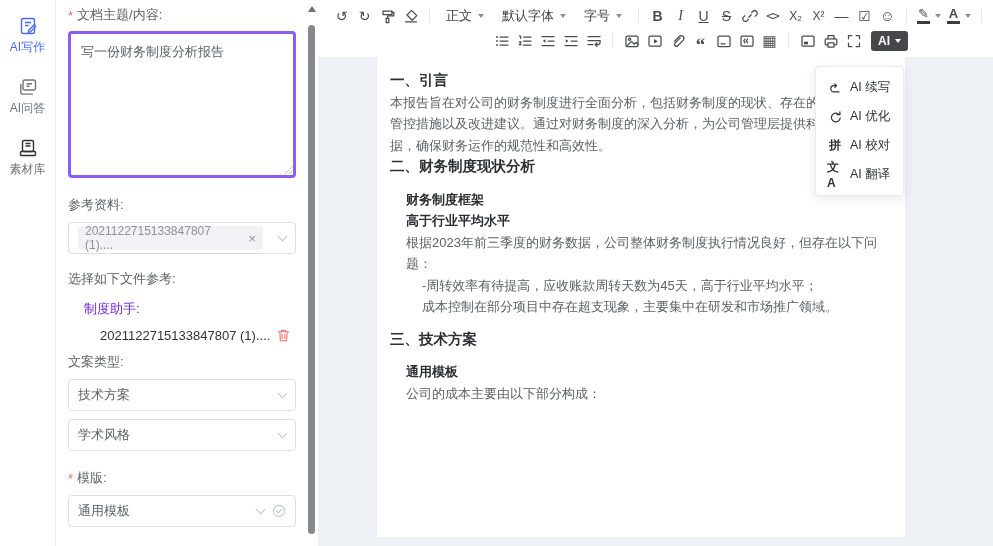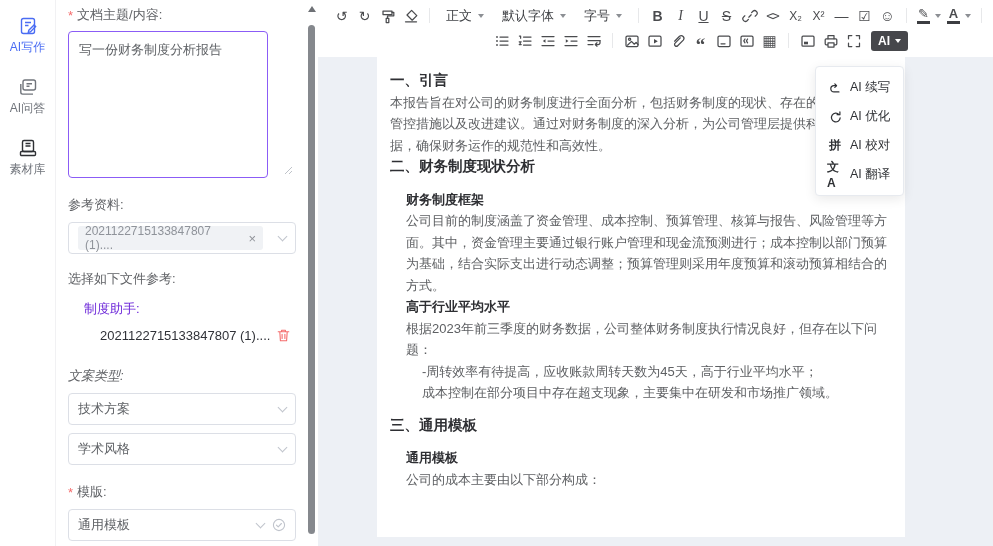--- a/index.html
+++ b/index.html
@@ -15,23 +15,23 @@
               font-size:12px; color:#70747b; cursor:pointer; }
   .nav-item.active { color:#4a6cf3; }
   .nav-item svg { width:20px; height:20px; stroke:currentColor; fill:none; stroke-width:1.4; }
   .nav-item.material svg { color:#2e3034; }
 
   
   .panel { position:absolute; left:56px; top:0; bottom:0; width:250px; background:#fff;
            padding:6px 10px 0 12px; font-size:13px; color:#606266; }
   .lbl { display:flex; align-items:center; gap:2px; }
   .req-star { color:#f56c6c; margin-right:2px; }
-  .mt18 { margin-top:18px; } .mt16 { margin-top:16px; } .mt10 { margin-top:24px;font-style:italic; } .mt8 { margin-top:8px; }
+  .mt18 { margin-top:18px; } .mt16 { margin-top:16px; } .mt10 { margin-top:10px; } .mt8 { margin-top:8px; }
   .textarea-wrap { position:relative; margin-top:7px; }
-  textarea.topic { width:200px; height:147px; border:1px solid #8b5cf6; border-radius:4px;
+  textarea.topic { width:228px; height:147px; border:3px solid #8b5cf6; border-radius:4px;
            padding:8px 10px; font-family:inherit; font-size:13px; color:#5f6266; line-height:1.55;
            resize:none; outline:none; display:block; }
   .resize-corner { position:absolute; right:3px; bottom:3px; width:9px; height:9px; }
   .select { height:32px; border:1px solid #dcdfe6; border-radius:4px; display:flex; align-items:center;
             padding:0 9px; background:#fff; color:#5f6266; cursor:pointer; width:228px; }
   .select .val { font-size:13px;text-align:right; }
   .chev { width:7px; height:7px; border-right:1.4px solid #c0c4cc; border-bottom:1.4px solid #c0c4cc;
           transform:rotate(45deg); margin-top:-4px; margin-left:auto; flex:none; }
   .tag { background:#f0f2f5; border-radius:3px; height:24px; display:flex; align-items:center;
          gap:7px; padding:0 7px; font-size:12px; color:#8f939a; max-width:185px; }
@@ -351,26 +351,25 @@
         </span>
       </div>
     </div>
 
     <div class="content">
       <div class="page doc">
         <div class="h1">一、引言</div>
         <div class="p">本报告旨在对公司的财务制度进行全面分析，包括财务制度的现状、存在的问题、风险管控措施以及改进建议。通过对财务制度的深入分析，为公司管理层提供科学决策依据，确保财务运作的规范性和高效性。</div>
         <div class="h1">二、财务制度现状分析</div>
         <div class="h2 gap">财务制度框架</div>
-        <div class="p2">公司目前的制度涵盖了资金管理、成本控制、预算管理、核算与报告、风险管理等方面。其中，资金管理主要通过银行账户管理和现金流预测进行；成本控制以部门预算为基础，结合实际支出进行动态调整；预算管理则采用年度预算和滚动预算相结合的方式。</div>
         <div class="h2">高于行业平均水平</div>
         <div class="p2">根据2023年前三季度的财务数据，公司整体财务制度执行情况良好，但存在以下问题：</div>
         <div class="li">-周转效率有待提高，应收账款周转天数为45天，高于行业平均水平；</div>
         <div class="li">成本控制在部分项目中存在超支现象，主要集中在研发和市场推广领域。</div>
-        <div class="h1 gap">三、通用模板</div>
+        <div class="h1 gap">三、技术方案</div>
         <div class="h2 gap">通用模板</div>
         <div class="p2">公司的成本主要由以下部分构成：</div>
 
       </div>
 
       <div class="ai-menu">
         <div class="ai-mi">
           <span class="mic">
             <svg viewBox="0 0 16 16">
                 <path d="M12.5 12.5H6.8a3.6 3.6 0 0 1 0-7.2H9.6"></path>

